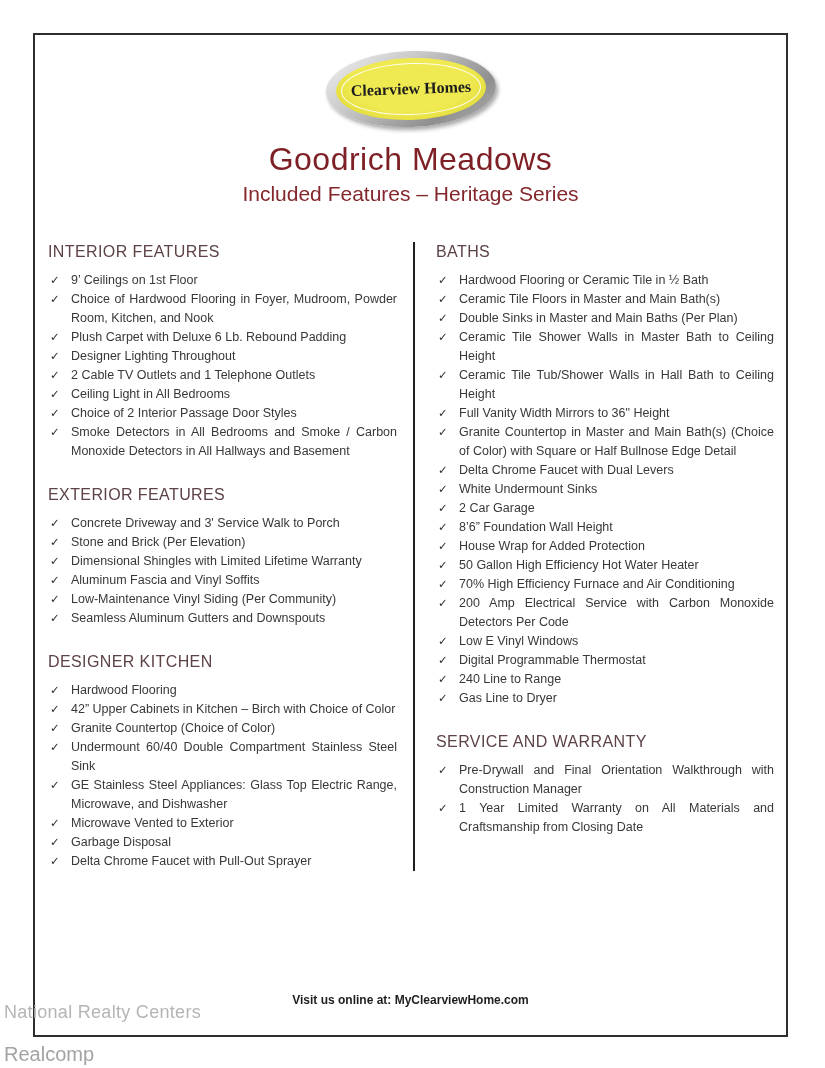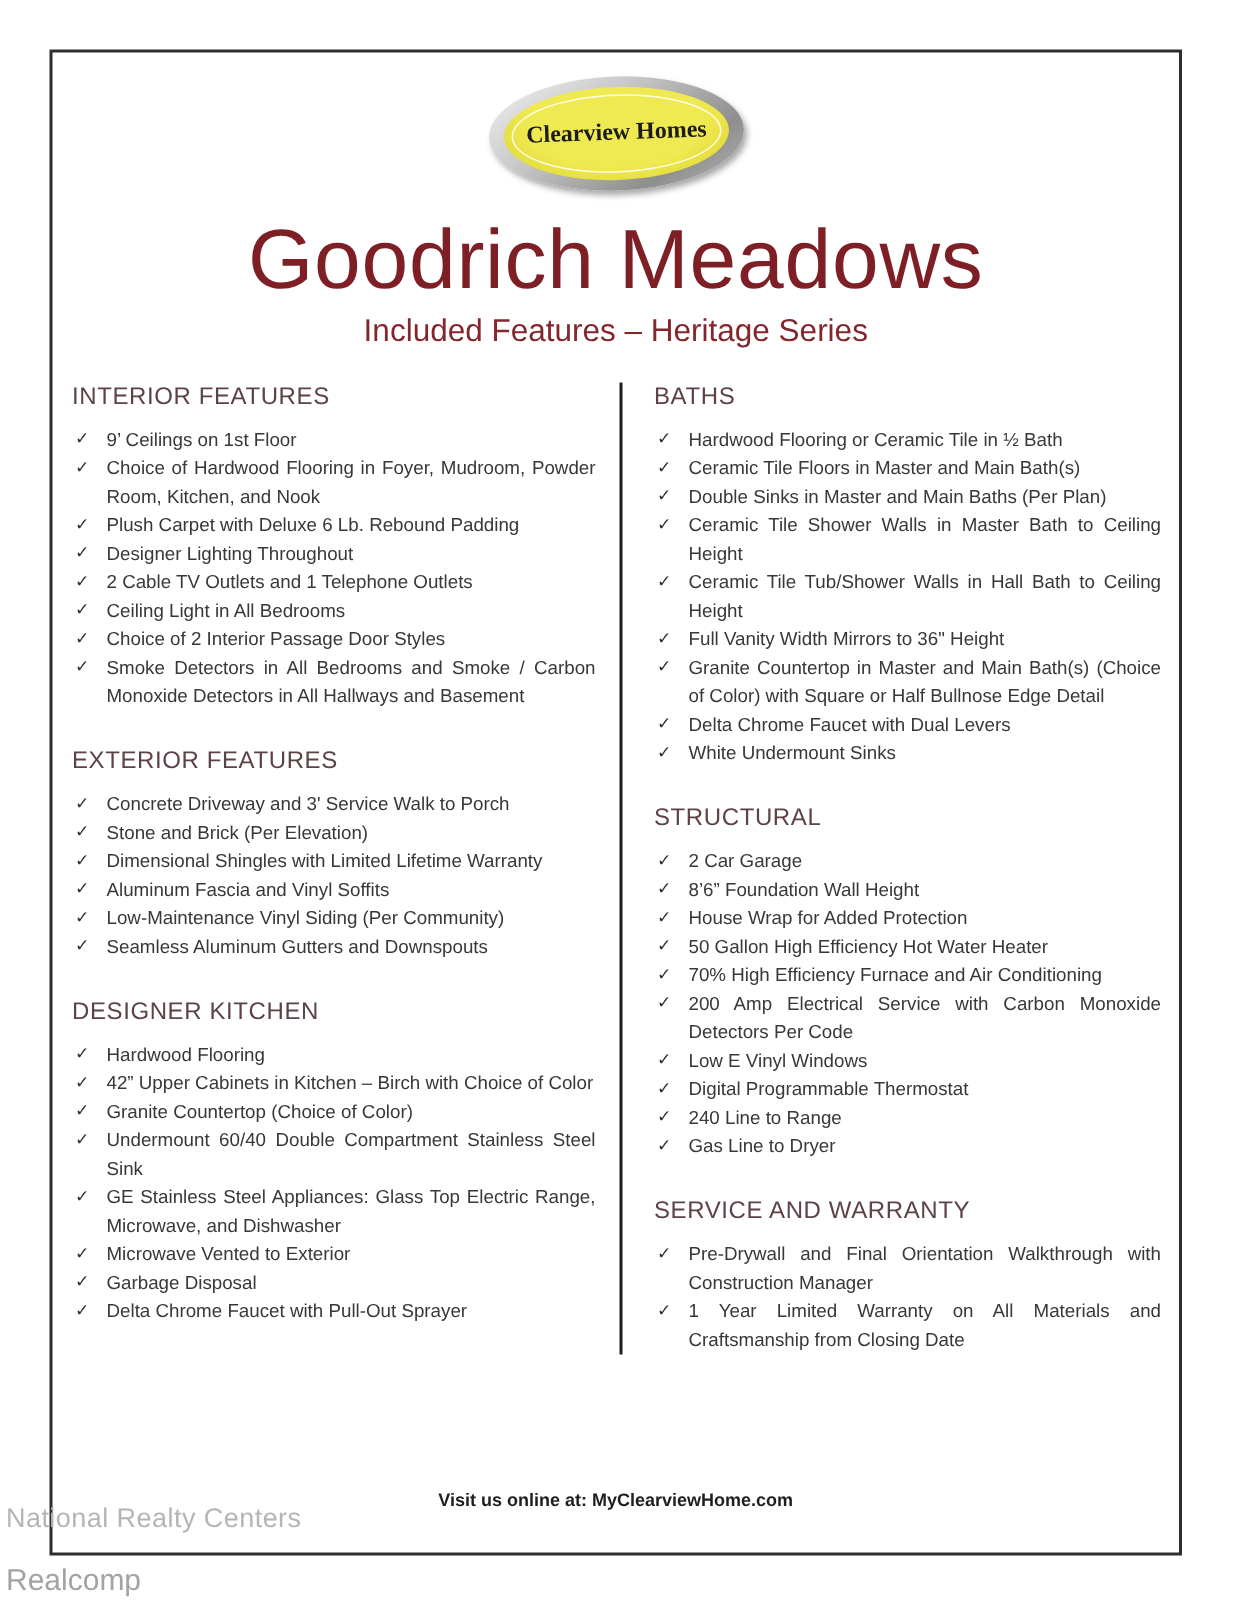--- a/index.html
+++ b/index.html
@@ -63,37 +63,37 @@
     font-weight: 600;
     font-size: 16px;
     color: #1c1c1c;
     position: relative;
     z-index: 2;
   }
   
   .page-title {
     margin: 14px 0 0 0;
     text-align: center;
-    font-size: 56px;
+    font-size: 32px;
     font-weight: 400;
     color: #7d1f24;
     line-height: 1.15;
     letter-spacing: 0.5px;
   }
   .page-subtitle {
     margin: 4px 0 0 0;
     text-align: center;
     font-size: 21px;
     font-weight: 400;
     color: #84272c;
   }
   
   .columns {
     display: flex;
-    margin-top: 22px;
+    margin-top: 36px;
     align-items: stretch;
   }
   .col { box-sizing: border-box; }
   .col-left {
     flex: 0 0 378px;
     padding: 0 16px 0 13px;
   }
   .col-divider {
     flex: 0 0 2px;
     background: #1f1f1f;
@@ -355,21 +355,20 @@
   </li>
 
   <li class="feature-item">
     <span class="check">✓</span>
     <span class="item-text">White Undermount Sinks</span>
   </li>
 </ul>
   </div>
 
   <div class="section">
-    <h3 class="sec-heading">STRUCTURAL</h3>
     <ul class="sec-list">
   <li class="feature-item">
     <span class="check">✓</span>
     <span class="item-text">2 Car Garage</span>
   </li>
 
   <li class="feature-item">
     <span class="check">✓</span>
     <span class="item-text">8’6” Foundation Wall Height</span>
   </li>

